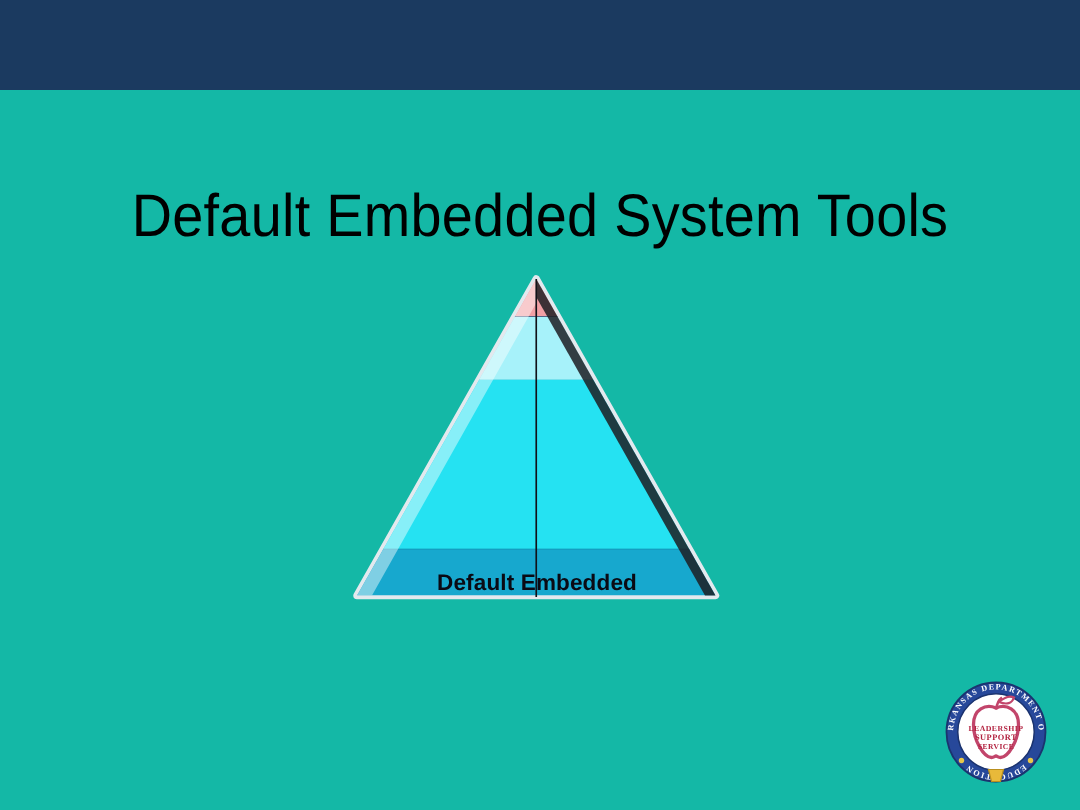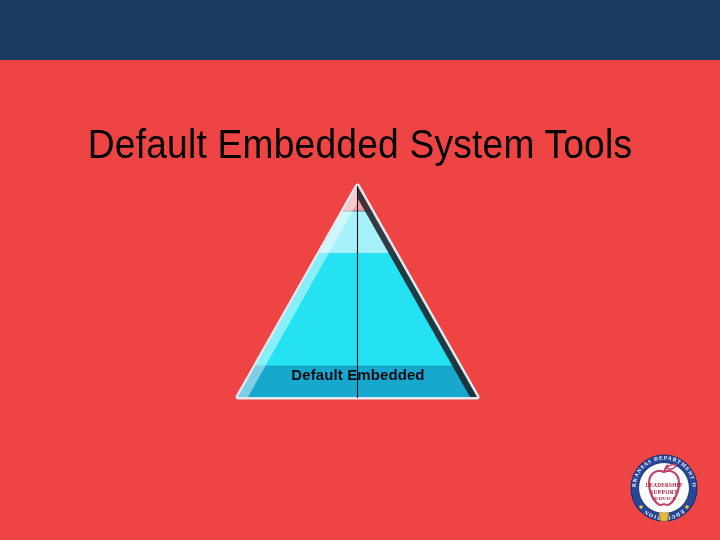--- a/index.html
+++ b/index.html
@@ -9,21 +9,21 @@
     background: #ffffff;
   }
   body {
     font-family: "Liberation Sans", sans-serif;
   }
 
   #slide {
     position: relative;
     width: 720px;
     height: 540px;
-    background: #ef4444;
+    background: #14b8a6;
     overflow: hidden;
   }
 
   
   #header-bar {
     position: absolute;
     left: 0;
     top: 0;
     width: 720px;
     height: 60px;
@@ -59,21 +59,21 @@
   #pyramid svg {
     display: block;
     width: 248px;
     height: 220px;
     overflow: visible;
   }
 
   #pyramid-label {
     position: absolute;
     left: 0;
-    top: 184px;
+    top: 198px;
     width: 248px;
     text-align: center;
     font-family: "Liberation Sans", sans-serif;
     font-size: 15px;
     font-weight: bold;
     color: #0a0a14;
     letter-spacing: 0.1px;
     white-space: nowrap;
     pointer-events: none;
   }

